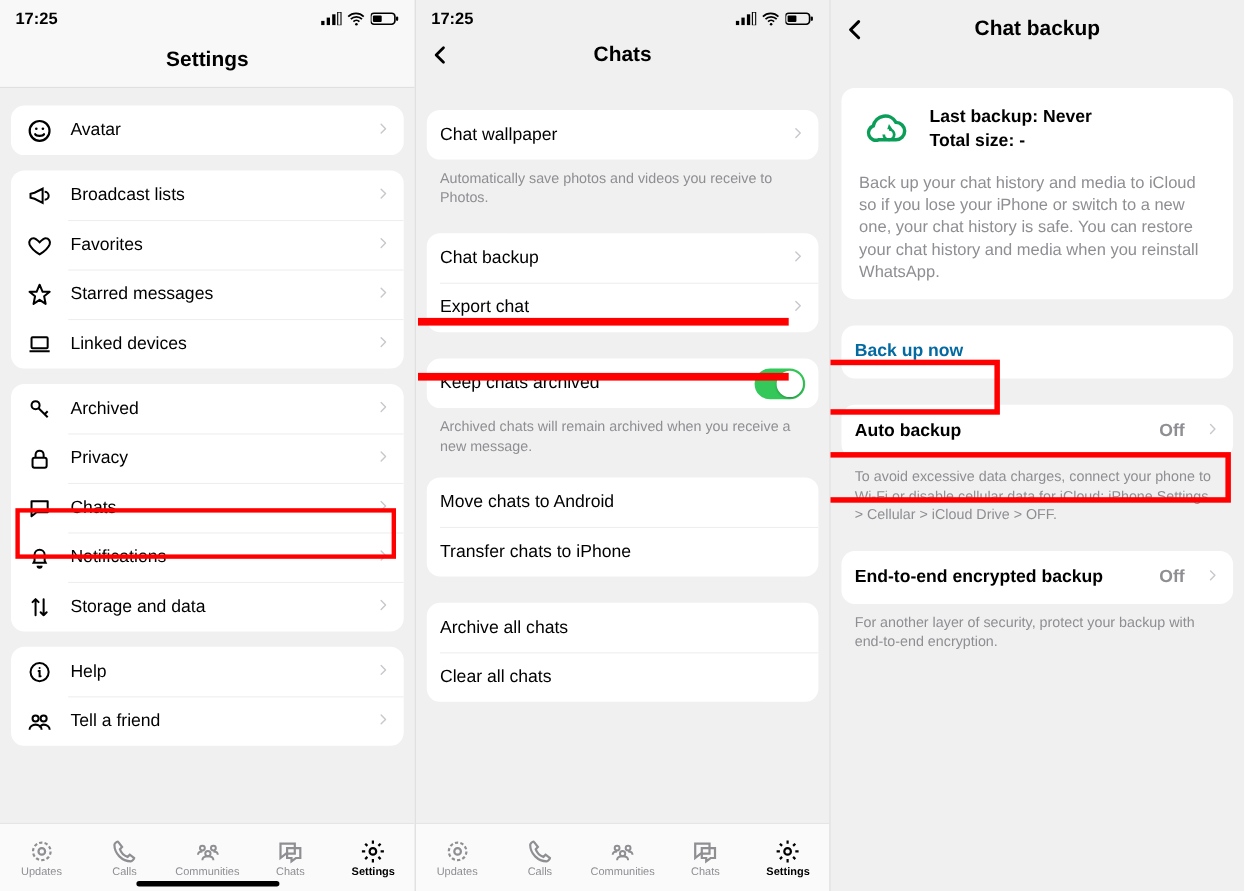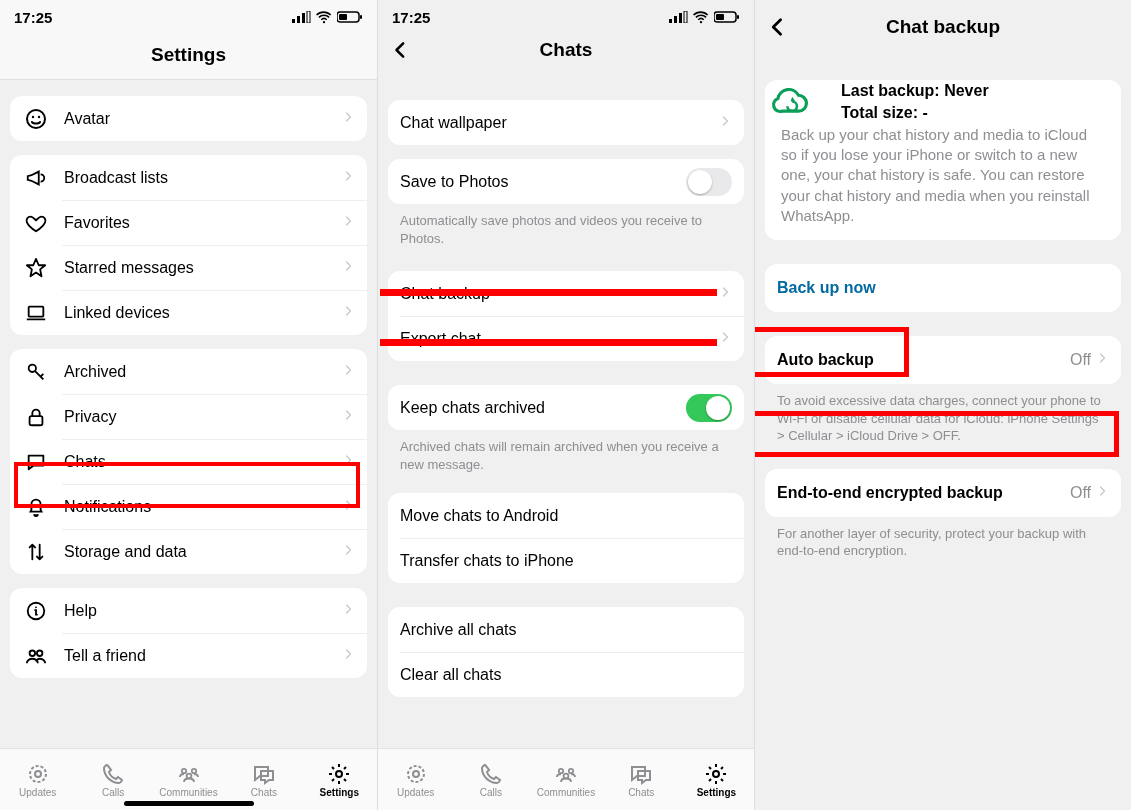--- a/index.html
+++ b/index.html
@@ -15,42 +15,42 @@
   .navhdr { height: 50px; display: flex; align-items: center; justify-content: center; position: relative; font-size: 19px; font-weight: 700; }
   .pane1 .navhdr { background: #f8f8f8; border-bottom: 1px solid #e0e0e0; }
   .navhdr .back { position: absolute; left: 6px; top: 50%; transform: translateY(-50%); width: 30px; height: 30px; display:flex; align-items:center; justify-content:center; }
   
   .group { margin: 14px 10px 0; background: #fff; border-radius: 12px; overflow: hidden; }
   .row { display: flex; align-items: center; min-height: 45px; padding: 0 12px; font-size: 16px; color: #000; position: relative; }
   .row + .row::before { content:""; position:absolute; left:12px; right:0; top:0; height:1px; background:#eee; }
   .row.indent + .row.indent::before { left: 52px; }
   .row .icon { width: 28px; height: 28px; flex:0 0 28px; display:flex; align-items:center; justify-content:center; margin-right: 14px; }
   .row .label { flex: 1; }
-  .row .value { color: #8e8e93; margin-right: 6px; font-size: 16px; }
+  .row .value { color: #8e8e93; margin-right: 20px; font-size: 16px; font-weight: bold; }
   .chev { color: #c7c7cc; font-size: 22px; line-height: 1; }
   
   .foot { margin: 8px 22px 0; font-size: 13px; color: #8e8e93; line-height: 1.35; }
   
   .hl { border: 4px solid #ff0000; }
   
   .switch { width:46px; height:28px; border-radius:14px; position:relative; }
   .switch.off { background:#e9e9eb; }
   .switch.on { background:#34c759; }
   .switch .knob { width:24px; height:24px; background:#fff; border-radius:50%; position:absolute; top:2px; box-shadow:0 1px 2px rgba(0,0,0,.3); }
   .switch.off .knob { left:2px; }
   .switch.on .knob { right:2px; }
   
   .tabbar { position:absolute; bottom:0; left:0; right:0; height:62px; background:#fafafa; border-top:1px solid #e3e3e3; display:flex; }
   .tab { flex:1; display:flex; flex-direction:column; align-items:center; justify-content:center; font-size:10px; color:#8e8e93; gap:1px; }
   .tab.active { color:#000; font-weight:600; }
   .tab svg, .tab .ticon { width:24px; height:24px; }
   
   .homebar { position:absolute; bottom:4px; left:50%; transform:translateX(-50%); width:130px; height:5px; background:#000; border-radius:3px; }
   
-  .cloud-row { display:flex; padding:0; gap:28px; }
+  .cloud-row { display:flex; padding:16px; gap:16px; }
   .cloud-icon { flex:0 0 48px; height:40px; display:flex; align-items:center; justify-content:center; }
   .cloud-text { font-size:16px; font-weight:600; line-height:1.4; }
   .desc { padding: 0 16px 14px; font-size:15px; color:#8e8e93; line-height:1.35; }
   .backup-now { color:#0369a1; font-weight:600; }
   .hl-backup { position:absolute; border:5px solid #ff0000; pointer-events:none; }
   
   .scroll { position:absolute; top:30px; bottom:62px; left:0; right:0; overflow:hidden; }
   .pane1 .scroll { top:80px; }
   .pane3 .scroll { top:50px; bottom:0; }
   .pane3 .navhdr { height:50px; }
@@ -390,28 +390,20 @@
     <div class="scroll" style="top:70px">
       <div class="group" style="margin-top:30px">
         <div class="row">
           <span class="label">Chat wallpaper</span>
           <span class="chev"><svg width="12" height="20" viewBox="0 0 24 24">
                 <use href="#i-chevron"></use>
               </svg></span>
         </div>
       </div>
 
-      <div class="group">
-        <div class="row">
-          <span class="label">Save to Photos</span>
-          <span class="switch off">
-              <span class="knob"></span>
-            </span>
-        </div>
-      </div>
       <div class="foot">Automatically save photos and videos you receive to Photos.</div>
 
       <div class="group" style="margin-top:24px">
         <div class="row">
           <span class="label">Chat backup</span>
           <span class="chev"><svg width="12" height="20" viewBox="0 0 24 24">
                 <use href="#i-chevron"></use>
               </svg></span>
         </div>
         <div class="row">

